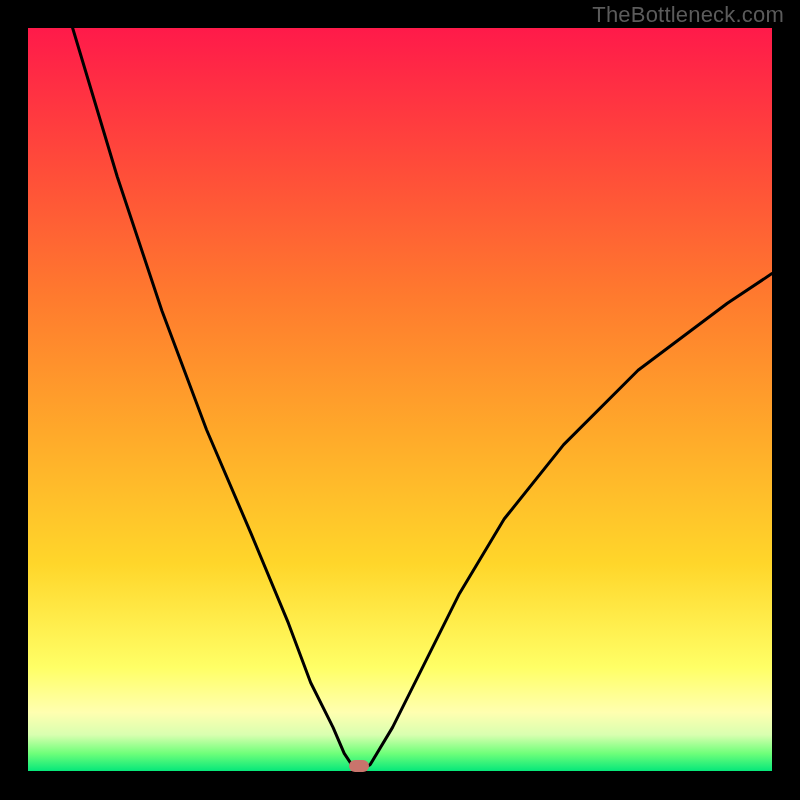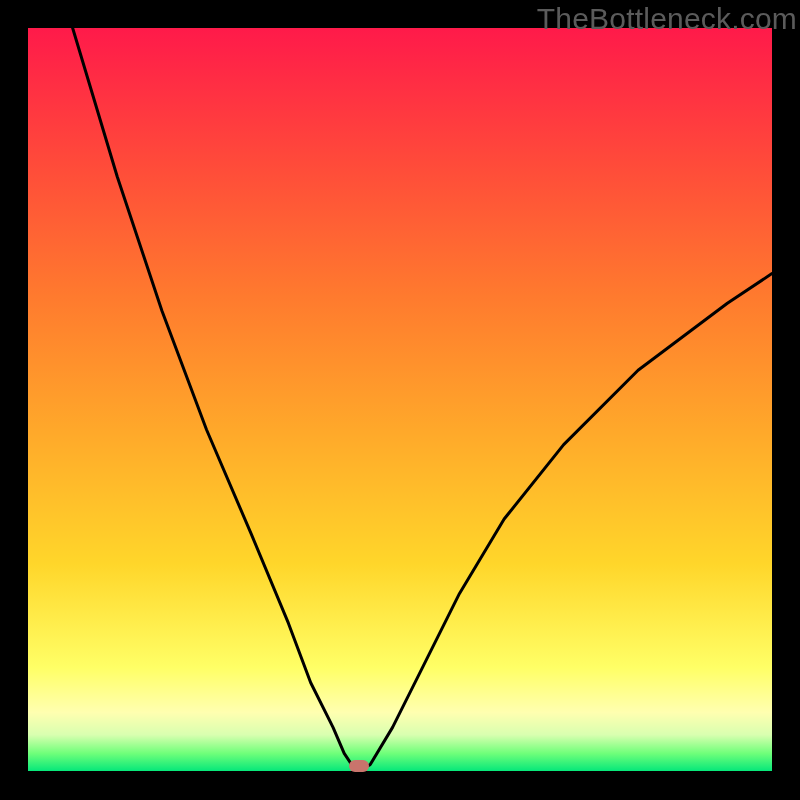--- a/index.html
+++ b/index.html
@@ -14,23 +14,23 @@
   .frame {
     position: relative;
     width: 800px;
     height: 800px;
     background: #000000;
     box-sizing: border-box;
   }
   .watermark {
     position: absolute;
     top: 2px;
-    right: 3px;
+    right: 16px;
     color: #5b5b5b;
-    font-size: 30px;
+    font-size: 22px;
     font-weight: 500;
     letter-spacing: 0.2px;
     z-index: 20;
   }
   .plot-area {
     position: absolute;
     left: 28px;
     top: 28px;
     width: 744px;
     height: 744px;

